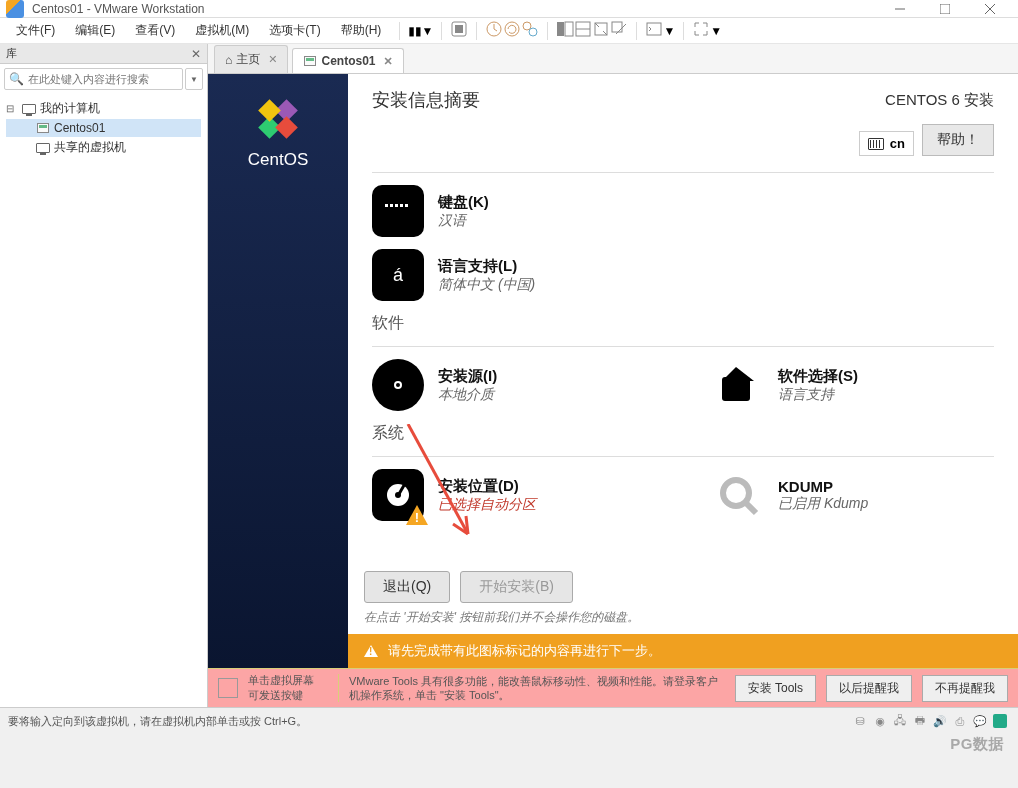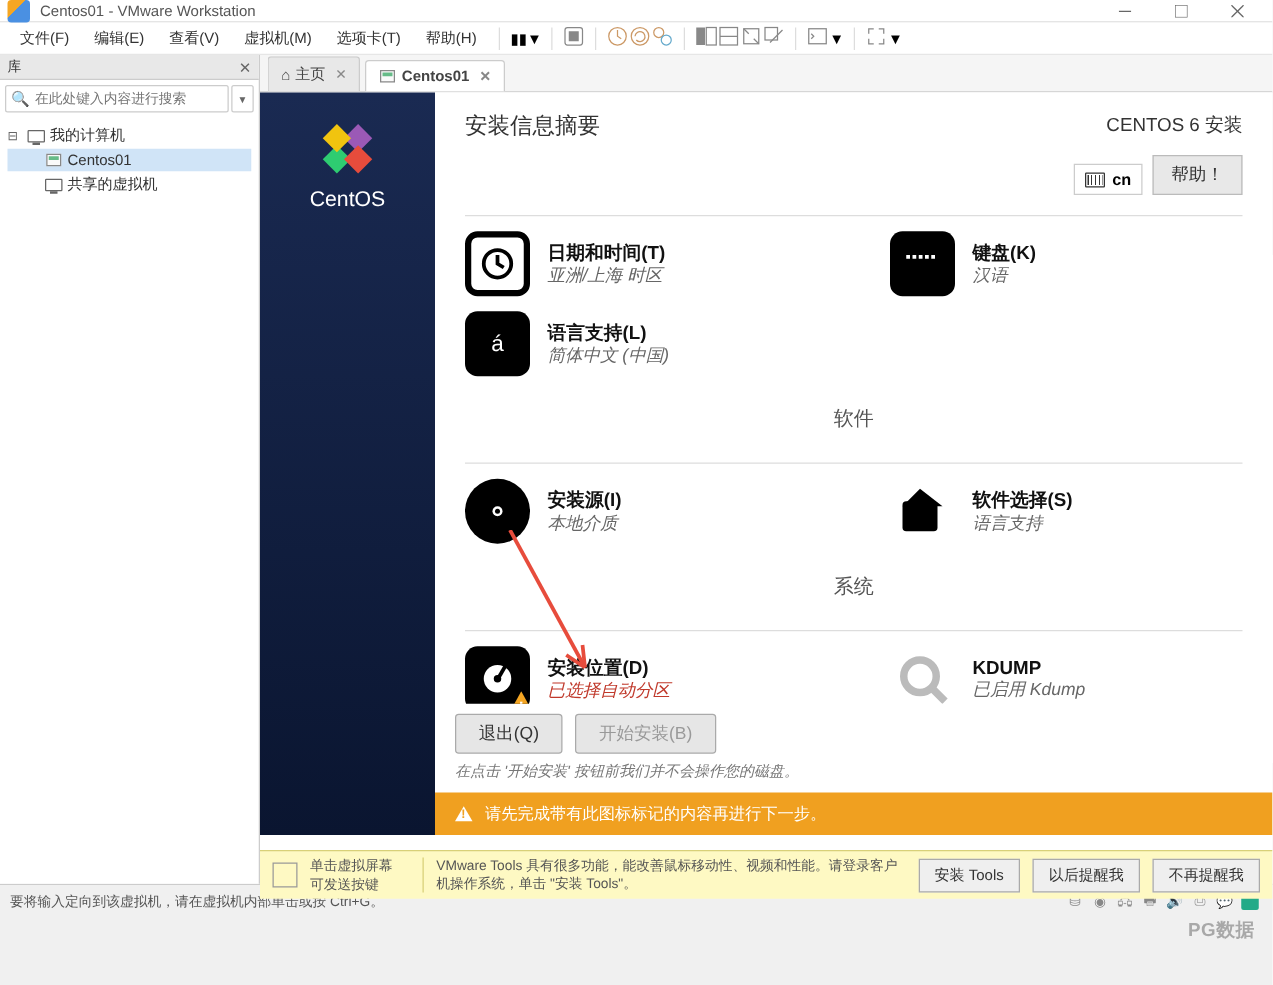--- a/index.html
+++ b/index.html
@@ -59,21 +59,21 @@
 .inst-right { text-align: right; }
 .inst-sub { font-size: 15px; color: #333; }
 .inst-lang-row { display: flex; justify-content: flex-end; padding: 4px 24px 12px; gap: 8px; align-items: flex-end; }
 .lang-box { display: flex; align-items: center; gap: 6px; background: #fff; border: 1px solid #ccc; padding: 4px 8px; }
 .lang-box .kbic { width: 16px; height: 12px; border: 1px solid #333; border-radius: 1px; position: relative; }
 .lang-box .kbic:after { content: ""; position: absolute; inset: 1px; background: repeating-linear-gradient(90deg,#333 0 1px,transparent 1px 3px); }
 .lang-box .txt { font-weight: bold; font-size: 13px; }
 .help-btn { background: #e8e8e8; border: 1px solid #bbb; padding: 6px 14px; font-size: 14px; color: #333; }
 
 .inst-body { flex: 1; overflow: hidden; padding: 0 24px; }
-.sect-title { font-size: 16px; color: #555; margin: 24px 0; text-align: center; }
+.sect-title { font-size: 16px; color: #555; margin: 12px 0; }
 .divider { height: 1px; background: #ddd; margin: 4px 0 12px; }
 .row { display: flex; gap: 60px; margin-bottom: 12px; }
 .item { display: flex; gap: 14px; width: 280px; }
 .item .icon-box { width: 52px; height: 52px; background: #000; border-radius: 10px; display: flex; align-items: center; justify-content: center; flex-shrink: 0; position: relative; }
 .item .icon-box.outline { background: transparent; border: 5px solid #000; }
 .item .texts { display: flex; flex-direction: column; justify-content: center; }
 .item .lbl { font-size: 15px; color: #111; font-weight: bold; }
 .item .sub { font-size: 14px; color: #666; font-style: italic; }
 .item .sub.warn { color: #c0392b; }
 .item .icon-box svg { fill: #fff; }
@@ -88,21 +88,21 @@
 .btn-row { display: flex; gap: 10px; }
 .btn { background: #e6e6e6; border: 1px solid #aaa; padding: 6px 18px; font-size: 14px; color: #333; border-radius: 3px; }
 .btn.disabled { color: #999; }
 .hint { font-size: 12px; color: #777; font-style: italic; }
 
 .warn-bar { background: #f0a020; color: #fff; padding: 8px 16px; display: flex; align-items: center; gap: 10px; font-size: 13px; }
 .warn-tri { width: 0; height: 0; border-left: 7px solid transparent; border-right: 7px solid transparent; border-bottom: 12px solid #fff; position: relative; }
 .warn-tri:after { content: "!"; position: absolute; left: -2px; top: 1px; color: #f0a020; font-size: 10px; font-weight: bold; }
 
 
-.tools-bar { height: 39px; background: #fef9c3; border-top: 1px solid #d8d078; display: flex; align-items: center; padding: 0 10px; gap: 10px; margin-top: 12px; }
+.tools-bar { height: 39px; background: #fca5a5; border-top: 1px solid #d8d078; display: flex; align-items: center; padding: 0 10px; gap: 10px; }
 .tools-icon { width: 20px; height: 20px; border: 1px solid #999; }
 .tools-text { flex: 1; font-size: 11px; color: #555; line-height: 1.3; }
 .tools-btn { background: #efefef; border: 1px solid #aaa; padding: 4px 12px; font-size: 12px; color: #333; }
 
 
 .statusbar { height: 22px; background: #f0f0f0; border-top: 1px solid #ccc; display: flex; align-items: flex-end; padding: 0 8px; font-size: 11px; color: #555; }
 .statusbar .msg { flex: 1; }
 .statusbar .sicon { width: 16px; height: 16px; margin: 0 2px; display: flex; align-items: center; justify-content: center; color: #888; }
 .statusbar .led { width: 14px; height: 14px; background: #2a8; border-radius: 2px; }
 
@@ -273,32 +273,20 @@
             <div class="lang-box">
               <span class="kbic"></span>
               <span class="txt">cn</span>
             </div>
             <button class="help-btn">帮助！</button>
           </div>
 
           <div class="inst-body">
             <div class="divider"></div>
             <div class="row">
-              <div class="item">
-                <div class="icon-box outline">
-                    <svg width="30" height="30" viewBox="0 0 30 30">
-                      <circle cx="15" cy="15" r="11" fill="none" stroke="#000" stroke-width="3"></circle>
-                      <path d="M15 8 v7 l5 3" stroke="#000" stroke-width="3" fill="none"></path>
-                    </svg>
-                  </div>
-                <div class="texts">
-                    <div class="lbl">日期和时间(T)</div>
-                    <div class="sub">亚洲/上海 时区</div>
-                  </div>
-              </div>
               <div class="item">
                 <div class="icon-box">
                     <svg width="32" height="20" viewBox="0 0 32 20">
                       <rect x="0" y="0" width="32" height="20" fill="#000"></rect>
                       <g fill="#fff">
                         <rect x="3" y="3" width="3" height="3"></rect>
                         <rect x="8" y="3" width="3" height="3"></rect>
                         <rect x="13" y="3" width="3" height="3"></rect>
                         <rect x="18" y="3" width="3" height="3"></rect>
                         <rect x="23" y="3" width="3" height="3" 1="">

